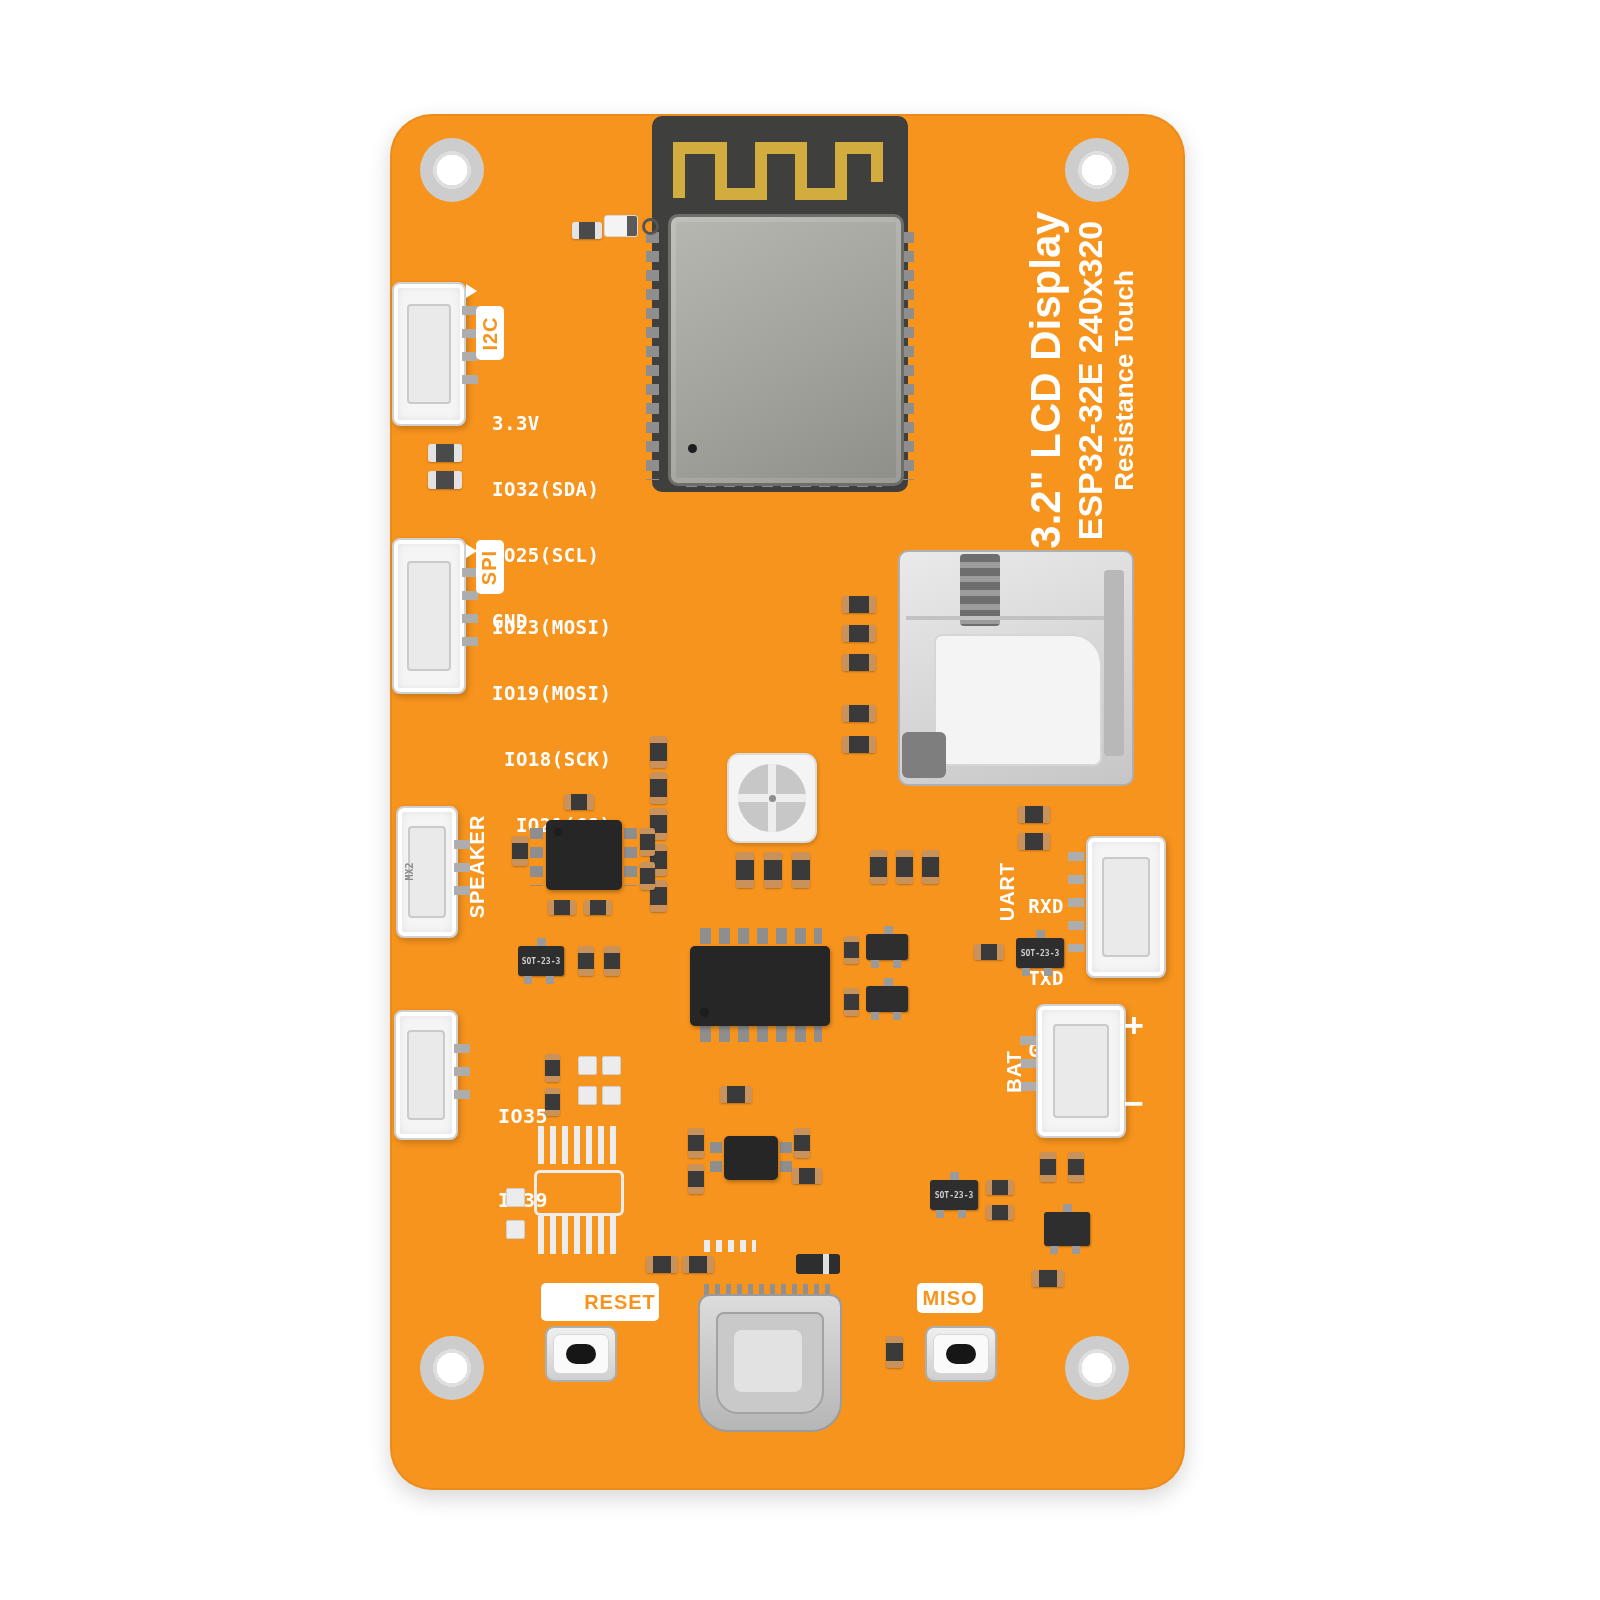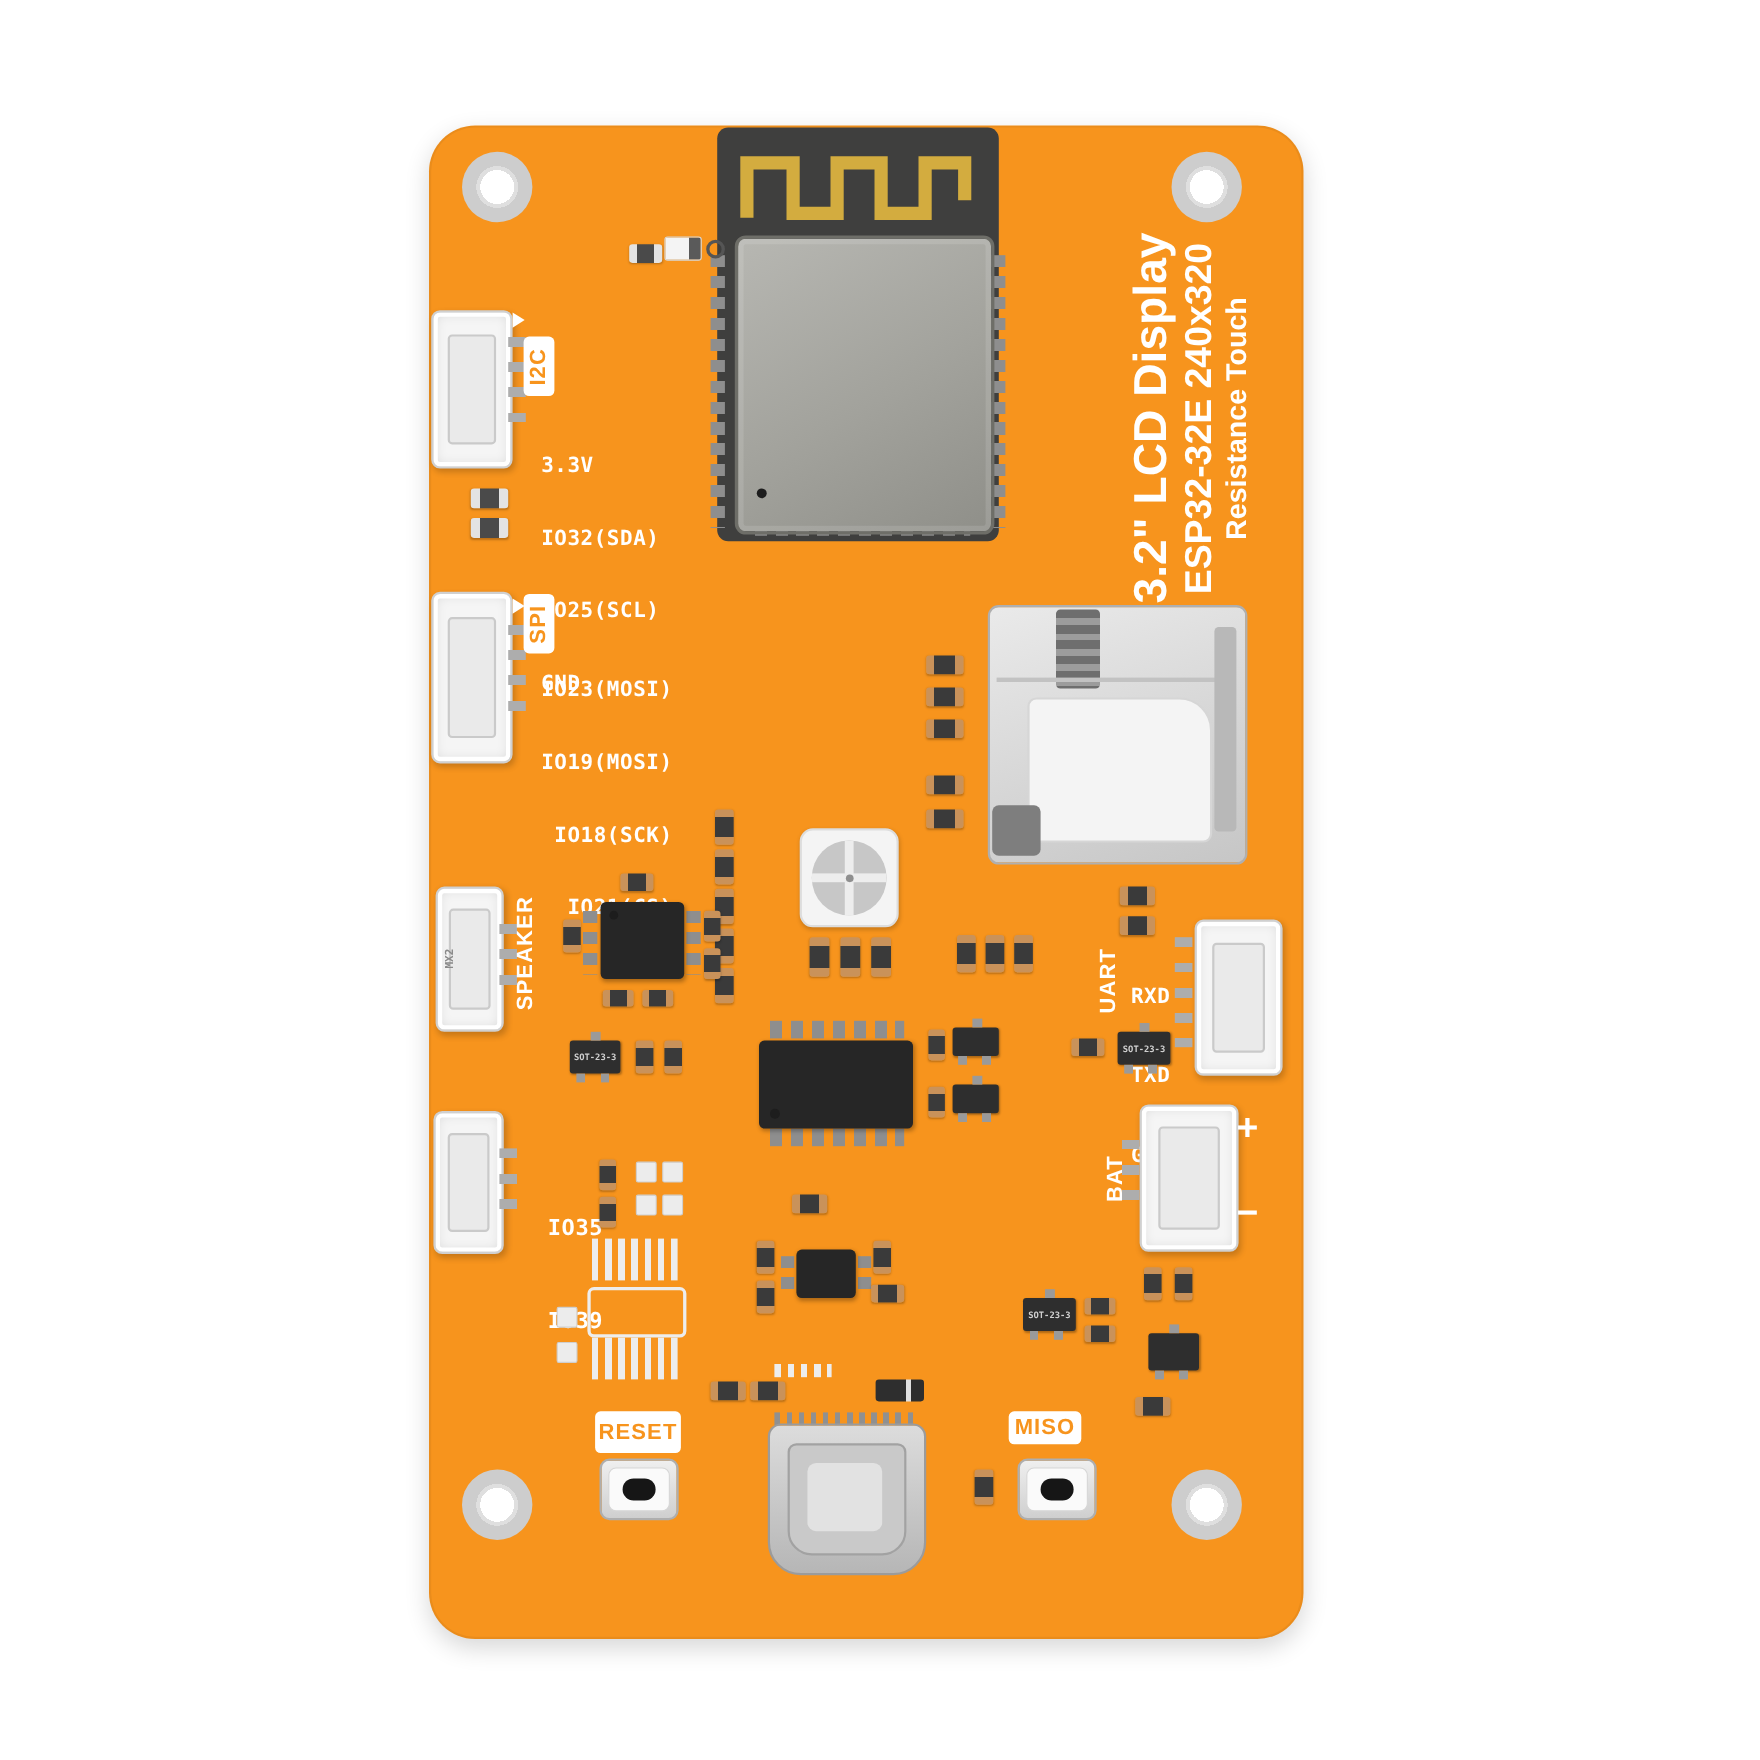--- a/index.html
+++ b/index.html
@@ -205,21 +205,21 @@
 
   <div class="abs pin-strip-v" style="left:710px;top:1142px;width:12px;height:32px;"></div>
   <div class="abs pin-strip-v" style="left:780px;top:1142px;width:12px;height:32px;"></div>
   <div class="abs chip" style="left:724px;top:1136px;width:54px;height:44px;"></div>
 
   <div class="abs usb-pins" style="left:704px;top:1284px;width:130px;height:12px;"></div>
   <div class="abs usb-body" style="left:698px;top:1294px;width:140px;height:134px;"></div>
   <div class="abs usb-inner" style="left:716px;top:1312px;width:104px;height:98px;"></div>
   <div class="abs usb-core" style="left:734px;top:1330px;width:68px;height:62px;"></div>
 
-  <div class="abs silk-box" style="left:541px;top:1283px;width:78px;height:38px;">
+  <div class="abs silk-box" style="left:541px;top:1283px;width:78px;height:38px;padding-left:40px;">
     <span>RESET</span>
   </div>
   <div class="abs tact" style="left:545px;top:1326px;width:68px;height:52px;"></div>
 
   <div class="abs silk-box" style="left:917px;top:1283px;width:66px;height:30px;">
     <span>MISO</span>
   </div>
   <div class="abs tact" style="left:925px;top:1326px;width:68px;height:52px;"></div>
 
   <div class="abs phw" style="left:572px;top:222px;width:30px;height:17px;"></div>

